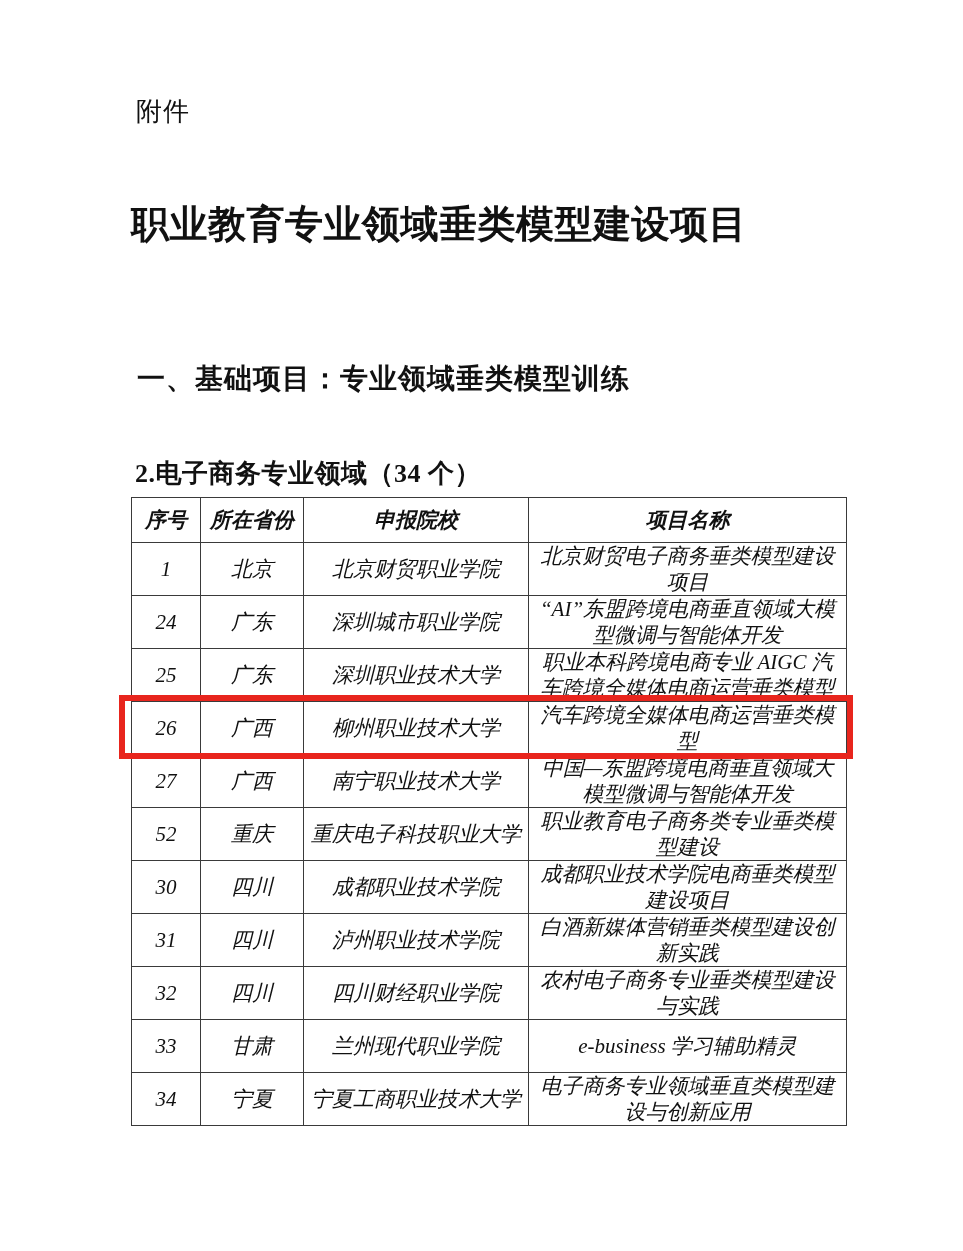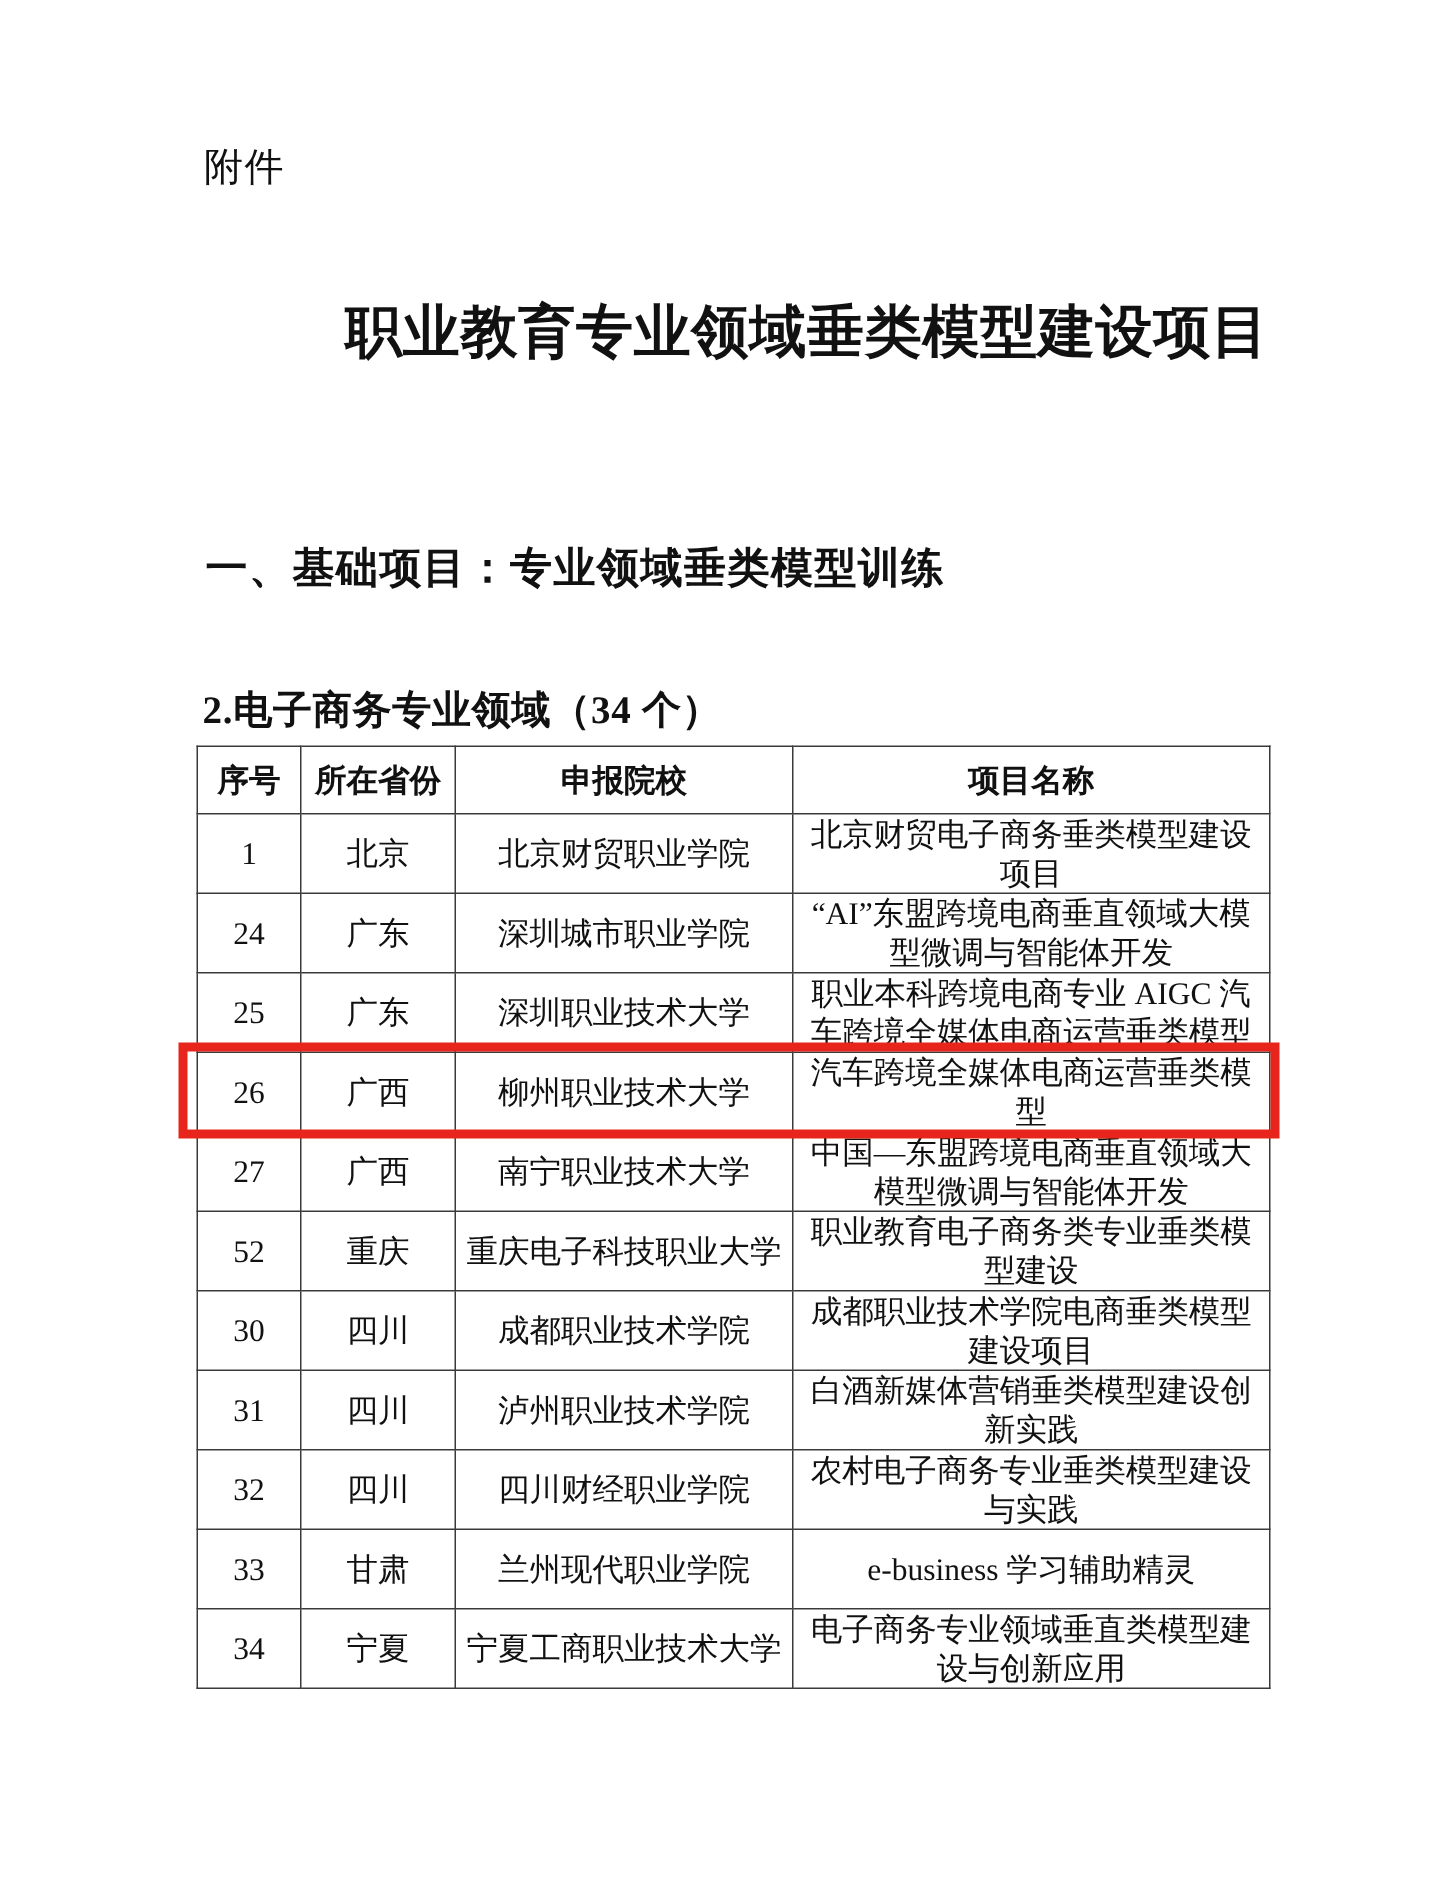--- a/index.html
+++ b/index.html
@@ -23,26 +23,25 @@
     font-size: 26px;
     font-family: Liberation Mono, monospace;
     font-weight: 500;
     letter-spacing: 1px;
   }
   .title {
     position: absolute;
     left: 131px;
     top: 198px;
     width: 715px;
-    text-align: right;
+    text-align: left;
     font-size: 38px;
     font-weight: bold;
     line-height: 53px;
     letter-spacing: 0.5px;
-    font-family: Liberation Mono, monospace;
   }
   .section-heading {
     position: absolute;
     left: 137px;
     top: 360px;
     font-size: 28px;
     font-family: "Liberation Sans", sans-serif;
     font-weight: bold;
     letter-spacing: 1px;
     text-align: right;
@@ -68,20 +67,21 @@
   }
   table.projects th,
   table.projects td {
     border: 1px solid #3a3a3a;
     text-align: center;
     vertical-align: middle;
     font-size: 21px;
     line-height: 26px;
     padding: 0 3px;
     overflow: hidden;
+    font-style: italic;
   }
   table.projects th {
     height: 44px;
     font-weight: bold;
   }
   table.projects td {
     height: 52px;
     font-weight: normal;
   }
   .red-box {

